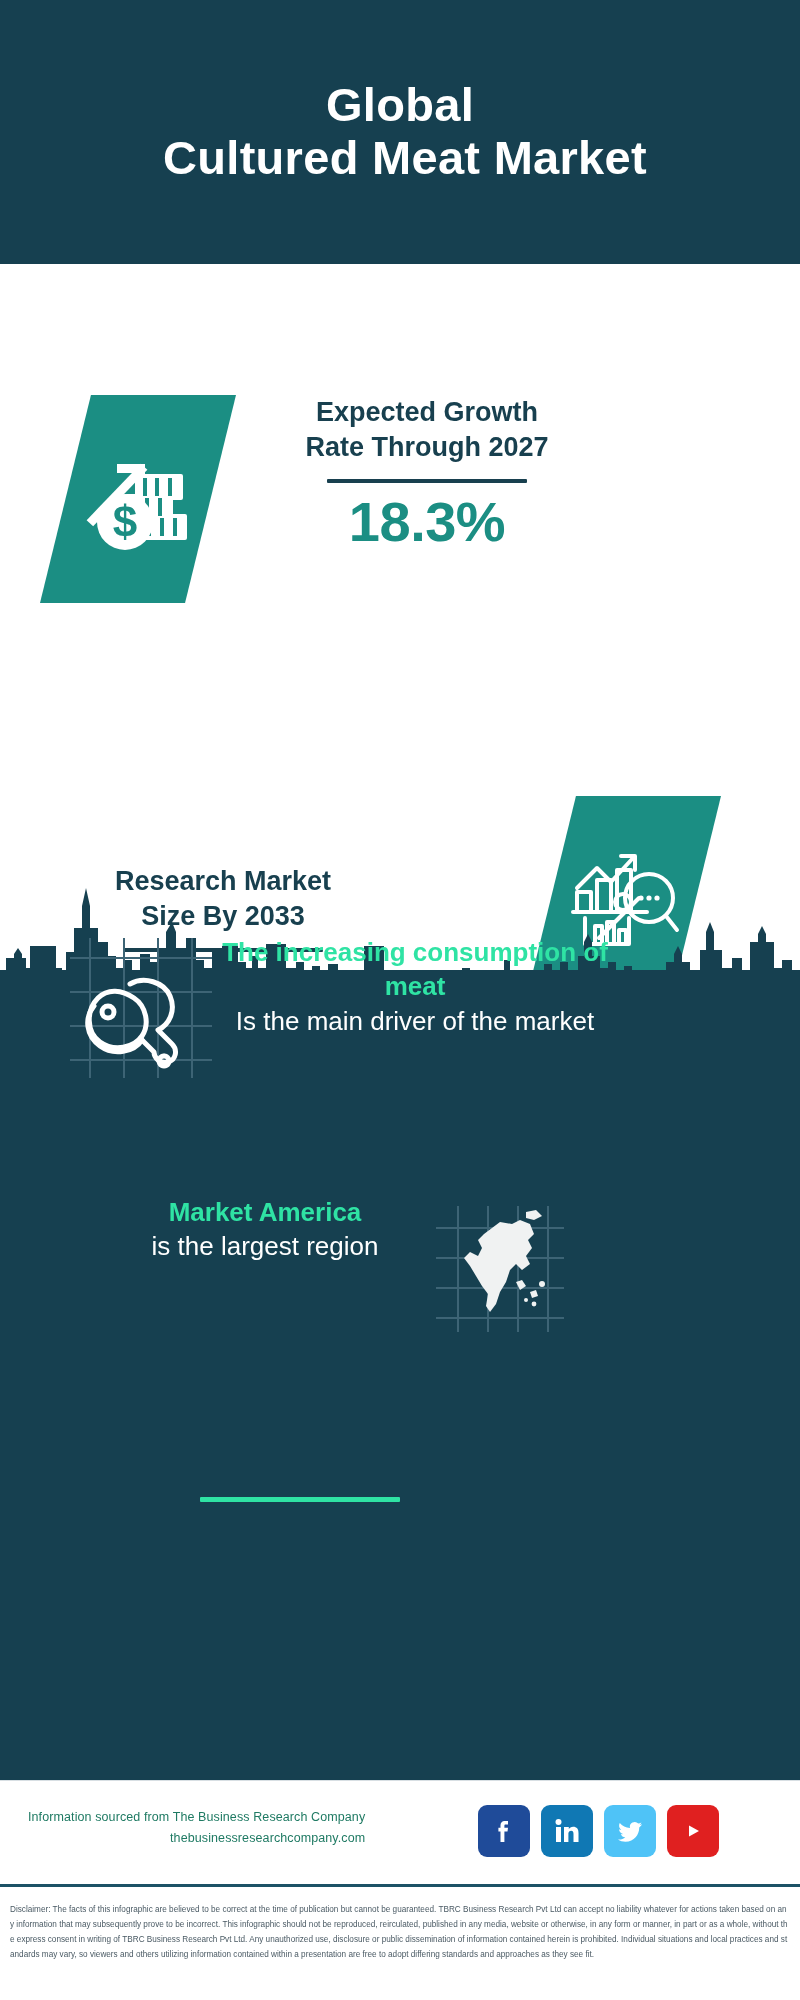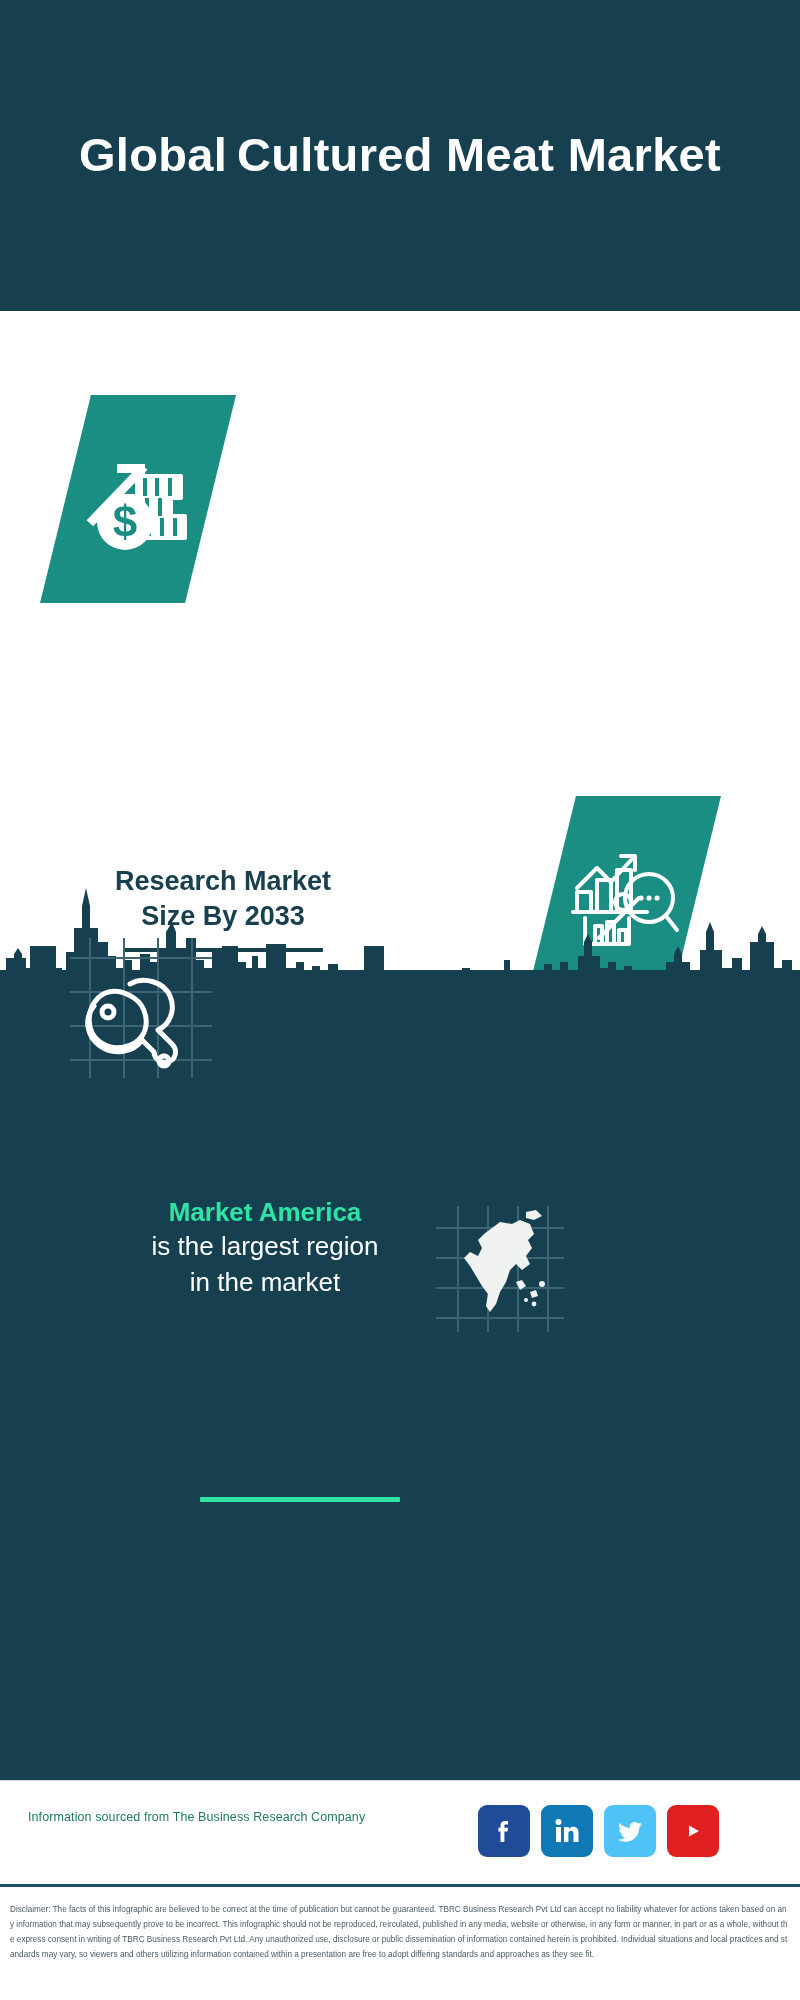--- a/index.html
+++ b/index.html
@@ -8,23 +8,23 @@
     width:800px; height:2000px;
     background:#ffffff;
     font-family:"Liberation Sans", sans-serif;
     position:relative;
     overflow:hidden;
   }
   .page { position:relative; width:800px; height:2000px; background:#fff; }
 
   
   .header {
-    position:absolute; left:0; top:0; width:800px; height:311px;
+    position:absolute; left:0; top:0; width:800px; height:264px;
     background:#164050;
-    display:flex; flex-direction:row;
+    display:flex; flex-direction:column;
     align-items:center; justify-content:center;
   }
   .header-line1 {
     color:#ffffff; font-size:47px; font-weight:bold;
     line-height:1.12; letter-spacing:.3px;
   }
   .header-line2 {
     color:#ffffff; font-size:47px; font-weight:bold;
     line-height:1.12; letter-spacing:.3px;margin-left:10px;
   }
@@ -161,20 +161,26 @@
           <rect x="85" y="64" width="4" height="18"></rect>
           <rect x="74" y="84" width="4" height="18"></rect>
           <rect x="87" y="84" width="4" height="18"></rect>
           <rect x="100" y="84" width="4" height="18"></rect>
         </g>
         <circle cx="52" cy="88" r="28" fill="#ffffff"></circle>
         <text x="52" y="103" font-family="'Liberation Sans',sans-serif" font-size="44" font-weight="bold" fill="#1b8e83" text-anchor="middle">$</text>
       </svg>
     </div>
 
+    <div class="stat growth">
+      <div class="stat-title">Expected Growth</div>
+      <div class="stat-title">Rate Through 2027</div>
+      <div class="stat-rule"></div>
+      <div class="stat-value">18.3%</div>
+    </div>
 
     <div class="stat size">
       <div class="stat-title">Research Market</div>
       <div class="stat-title">Size By 2033</div>
       <div class="stat-rule"></div>
       <div class="stat-value">$0.39 Bn</div>
     </div>
 
     <div class="para right">
       <svg width="120" height="120" viewBox="0 0 120 120" aria-hidden="true">
@@ -220,27 +226,30 @@
         <g fill="none" stroke="#ffffff" stroke-width="5" stroke-linecap="round" stroke-linejoin="round">
           <path d="M38 70 C26 82 26 104 40 114 C54 124 74 120 82 108 C90 96 86 78 74 70 C62 62 48 60 38 70 Z"></path>
           <path d="M34 78 C24 90 26 108 40 118 C54 128 74 124 82 112"></path>
           <circle cx="48" cy="84" r="6"></circle>
           <path d="M70 56 C84 48 104 54 110 68 C116 82 110 96 98 102 L112 116 C118 122 116 132 108 134 C100 136 94 130 94 124 L82 112"></path>
           <path d="M104 128 a5 5 0 1 0 .1 0"></path>
         </g>
       </svg>
     </div>
 
+    <div class="dark-block blk-driver">
+      <div class="accent-text">The increasing consumption of meat</div>
+      <div class="plain-text">Is the main driver of the market</div>
+    </div>
 
     <div class="green-rule"></div>
 
     <div class="dark-block blk-region">
       <div class="accent-text">Market America</div>
       <div class="plain-text">is the largest region</div>
-      <div class="plain-text">in the market</div>
     </div>
 
     <div class="grid-icon icon-namap">
       <svg width="140" height="140" viewBox="0 0 140 140" aria-hidden="true">
         <g stroke="#3d6475" stroke-width="2">
           <path d="M28 6 V132 M58 6 V132 M88 6 V132 M118 6 V132"></path>
           <path d="M6 28 H134 M6 58 H134 M6 88 H134 M6 118 H134"></path>
         </g>
         <g fill="#f0f2f2">
           <path d="M62 28 L70 22 L82 24 L90 20 L100 24 L104 34 L98 40 L102 48 L96 56 L100 64 L92 70 L86 64 L80 70 L76 82 L70 92 L66 104 L60 112 L56 106 L58 94 L52 86 L46 76 L40 66 L34 58 L40 52 L48 56 L52 48 L48 40 L54 34 Z"></path>
@@ -251,20 +260,21 @@
           <circle cx="104" cy="104" r="2.4"></circle>
           <circle cx="96" cy="100" r="2"></circle>
         </g>
       </svg>
     </div>
   </div>
 
   <div class="footer">
     <div class="footer-text">
       <div>Information sourced from The Business Research Company</div>
+      <div>thebusinessresearchcompany.com</div>
     </div>
     <div class="socials">
       <div class="soc fb">
         <svg width="30" height="30" viewBox="0 0 30 30" aria-hidden="true">
           <path fill="#ffffff" d="M19 8.5h-2.6c-.6 0-1 .5-1 1.1v2.2H19l-.5 3.8h-3.1V26h-3.9V15.6H9.4v-3.8h2.1V9.2c0-2.3 1.7-4.2 4-4.2H19z"></path>
         </svg>
       </div>
       <div class="soc li">
         <svg width="30" height="30" viewBox="0 0 30 30" aria-hidden="true">
           <g fill="#ffffff">

